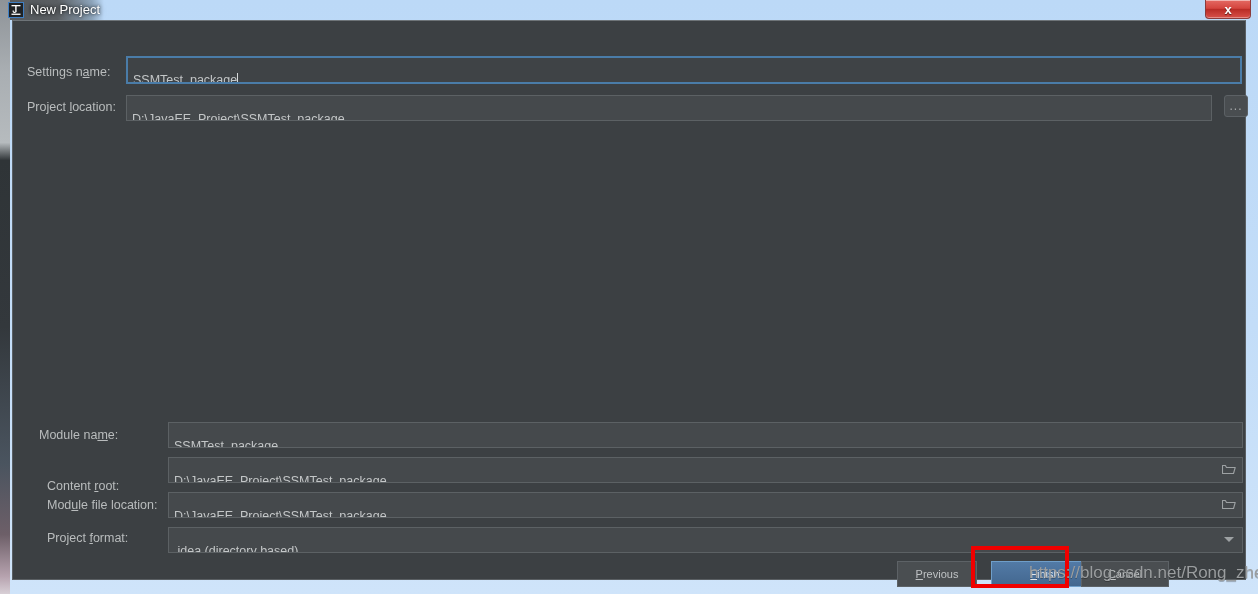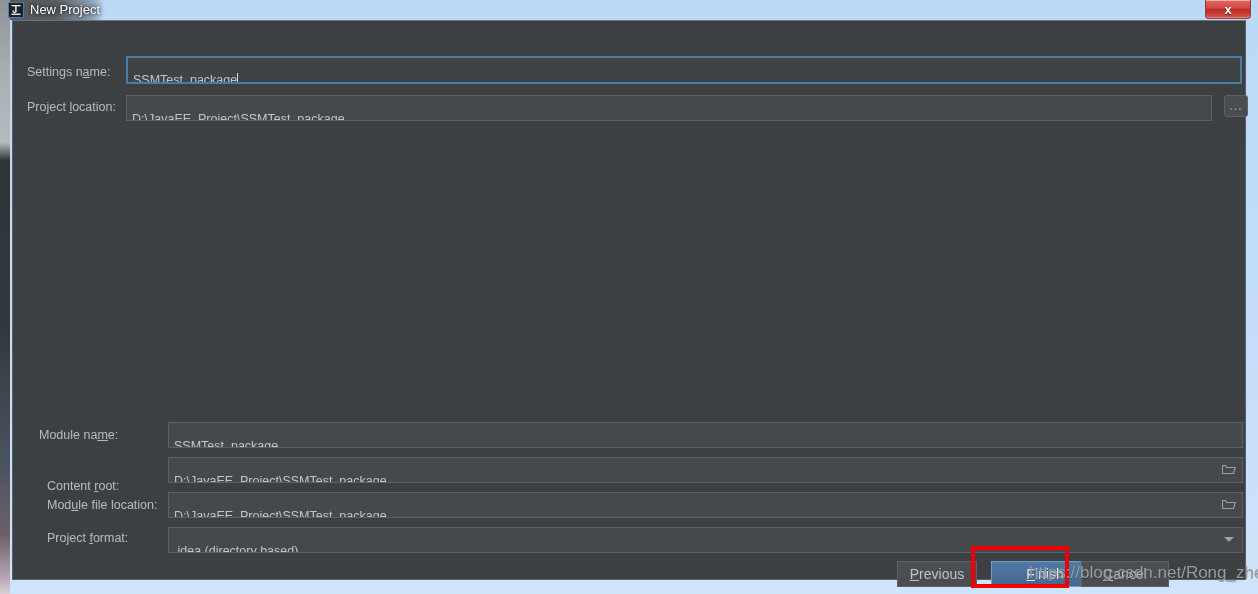--- a/index.html
+++ b/index.html
@@ -229,21 +229,21 @@
 
   
   .btn {
     position: absolute;
     box-sizing: border-box;
     height: 26px;
     background: #4a4e51;
     border: 1px solid #5d6266;
     border-radius: 0;
     color: #bfc2c4;
-    font-size: 14px;
+    font-size: 11px;
     display: flex;
     align-items: center;
     justify-content: center;
     cursor: pointer;
   }
   .btn u { text-decoration: underline; }
   .btn.primary {
     background: linear-gradient(180deg, #4d74a0 0%, #3f6governs 0%, #456c97 100%);
     background: linear-gradient(180deg, #527aa6 0%, #43678f 100%);
     border: 1px solid #6f9ec9;

